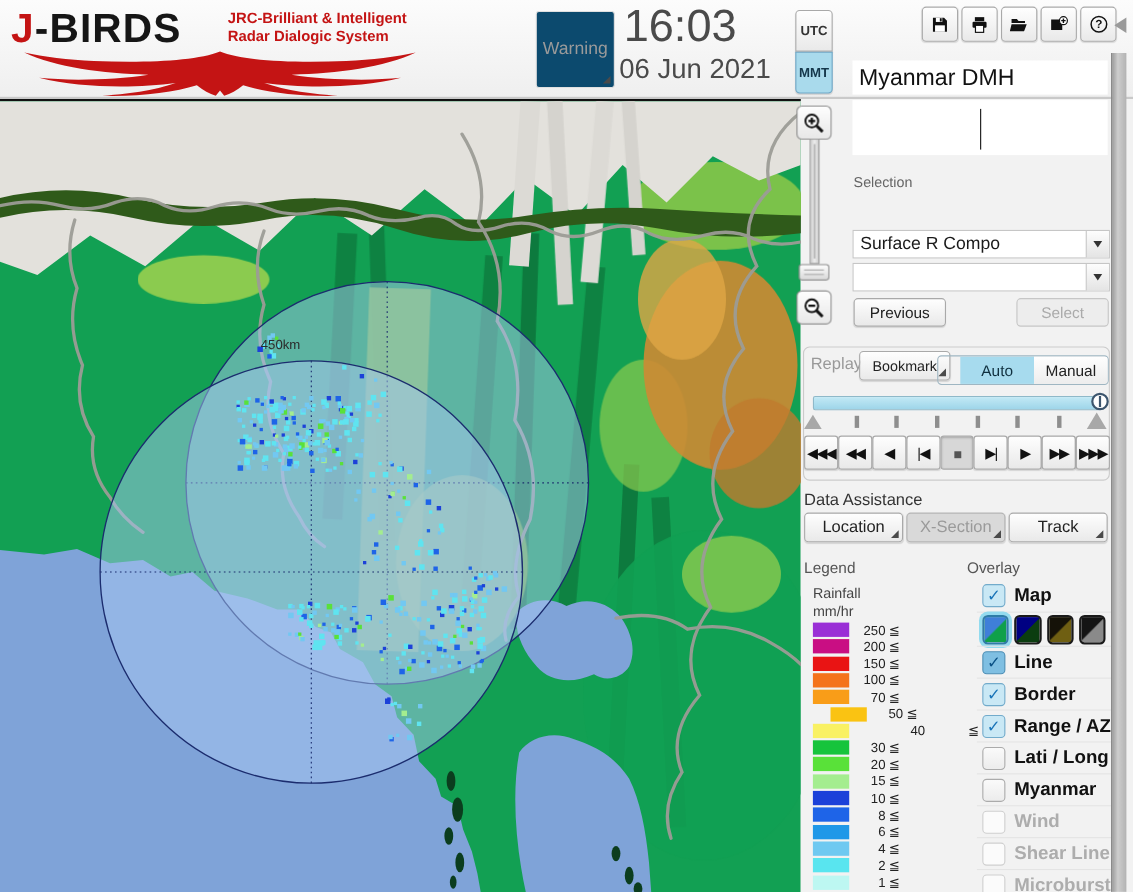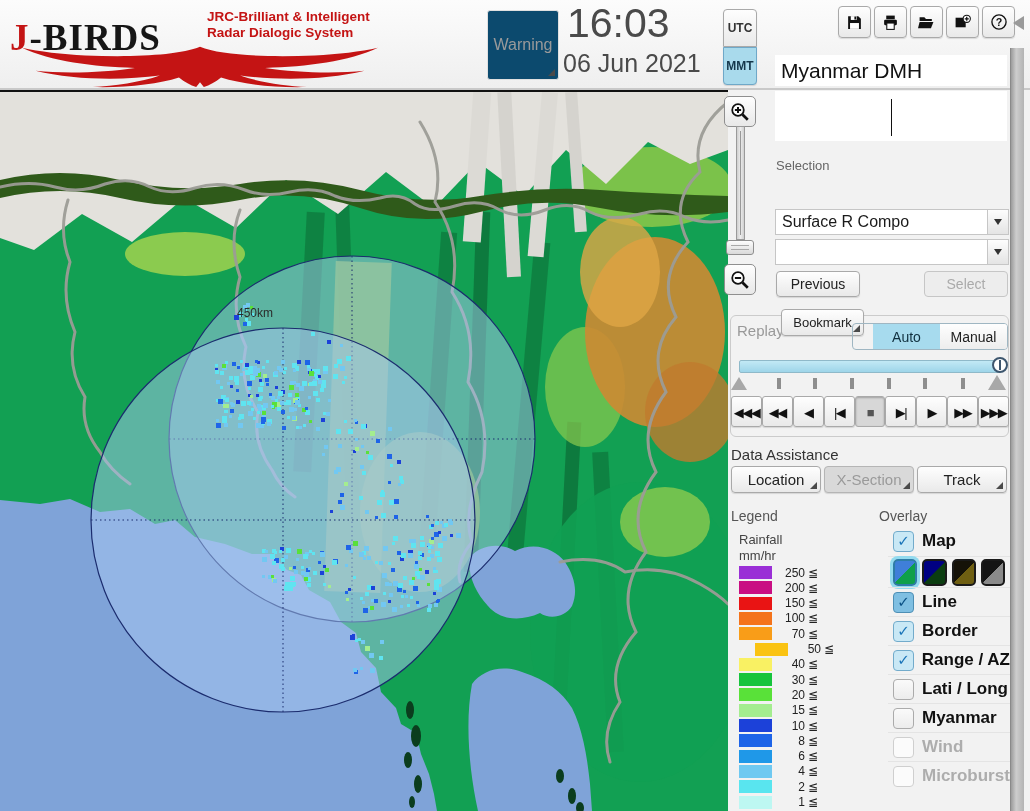--- a/index.html
+++ b/index.html
@@ -1,21 +1,21 @@
 <!DOCTYPE html>
 <html style="--sea: #7FA3D8; --land: #12A053; --highland: #E3E1DC; --range_ring: #1B2C6E; --range_fill: #A8C8F2; --border_line: #9C9C96;"><head>
 <meta charset="utf-8">
 <style>
   html,body{margin:0;padding:0;background:#DDD;}
   #root{position:relative;width:1030px;height:811px;background:#F2F2F2;overflow:hidden;
         font-family:"Liberation Sans","DejaVu Sans",sans-serif;-webkit-font-smoothing:antialiased;}
   .abs{position:absolute;}
   
   .header{left:0;top:0;width:1030px;height:88px;background:linear-gradient(#FCFCFC,#EFEFEF);border-bottom:2px solid #C9C9C9;}
-  .brand{left:10px;top:16px;font-family:Liberation Serif, serif;font-weight:bold;font-size:37px;letter-spacing:1px;white-space:nowrap;}
+  .brand{left:10px;top:5px;font-family:Liberation Sans, sans-serif;font-weight:bold;font-size:37px;letter-spacing:1px;white-space:nowrap;}
   .brand .j{color:#C41414;} .brand .rest{color:#161616;}
   .tagline{left:207px;color:#C41414;font-weight:bold;font-size:13.5px;line-height:15px;white-space:nowrap;}
   .btn{background:linear-gradient(#FEFEFE,#E9E9E9);border:1px solid #A9A9A9;border-radius:4px;
        box-shadow:0 1px 1px rgba(0,0,0,.12);display:flex;align-items:center;justify-content:center;cursor:default;box-sizing:border-box;}
   .corner::after{content:"";position:absolute;right:3px;bottom:3px;border-left:7px solid transparent;border-bottom:7px solid #4A4A4A;}
   .warning{left:487px;top:10px;width:70px;height:68px;background:#0c4a6e;border:1px solid #E0E0E0;border-radius:3px;
            color:#9A9A9A;font-size:16px;display:flex;align-items:center;justify-content:center;}
   .clock-time{left:567px;top:0px;font-size:41px;color:#4A4A4A;}
   .clock-date{left:563px;top:49px;font-size:25px;color:#4A4A4A;}
   .tzbtn{left:723px;width:34px;height:38px;font-size:12px;font-weight:bold;color:#333;}
@@ -681,21 +681,21 @@
     <div class="val"></div>
     <div class="arrow">
         <i></i>
       </div>
   </div>
   <div class="abs btn pbtn" style="left:776px;top:271px;width:84px;height:26px;">Previous</div>
   <div class="abs btn pbtn disabled" style="left:924px;top:271px;width:84px;height:26px;">Select</div>
 
   <div class="abs groupbox"></div>
   <div class="abs" style="left:737px;top:322px;font-size:15px;color:#999;">Replay</div>
-  <div class="abs btn corner" style="left:781px;top:309px;width:83px;height:27px;font-size:13px;color:#222;">Bookmark</div>
+  <div class="abs btn corner" style="left:781px;top:319px;width:83px;height:27px;font-size:13px;color:#222;">Bookmark</div>
   <div class="abs seg" style="left:852px;top:323px;padding-left:20px;">
     <div class="opt on">Auto</div>
     <div class="opt">Manual</div>
   </div>
   <div class="abs slider-track"></div>
   <div class="abs slider-handle" id="replay-handle" style="left: 992px;"></div>
   <div class="abs tri-up" style="left:731px;top:377px;"></div>
   <div id="tickrow">
       <div class="abs tick" style="left: 777px; top: 378px;"></div>
       <div class="abs tick" style="left: 813px; top: 378px;"></div>
@@ -751,21 +751,21 @@
       <div class="lrow" style="top: 61.2px;">
         <span class="lswatch" style="background: rgb(249, 157, 24);"></span>
         <span class="lval">70</span>
         <span class="lsuf">≦</span>
       </div>
       <div class="lrow" style="top: 76.5px; padding-left: 16px;">
         <span class="lswatch" style="background: rgb(250, 195, 18);"></span>
         <span class="lval">50</span>
         <span class="lsuf">≦</span>
       </div>
-      <div class="lrow" style="top: 91.8px;">
+      <div class="lrow" style="top: 91.8px; gap: 36px;">
         <span class="lswatch" style="background: rgb(249, 241, 99);"></span>
         <span class="lval">40</span>
         <span class="lsuf">≦</span>
       </div>
       <div class="lrow" style="top: 107.1px;">
         <span class="lswatch" style="background: rgb(22, 196, 60);"></span>
         <span class="lval">30</span>
         <span class="lsuf">≦</span>
       </div>
       <div class="lrow" style="top: 122.4px;">
@@ -841,18 +841,22 @@
       <div class="orow" style="height: 29px;">
         <span class="cb unchecked"></span>
         <span class="olabel">Myanmar</span>
       </div>
       <div class="orow" style="height: 29px;">
         <span class="cb disabled"></span>
         <span class="olabel dis">Wind</span>
       </div>
       <div class="orow" style="height: 29px;">
         <span class="cb disabled"></span>
+        <span class="olabel dis">Shear Line</span>
+      </div>
+      <div class="orow" style="height: 29px;">
+        <span class="cb disabled"></span>
         <span class="olabel dis">Microburst</span>
       </div>
     </div>
 
   <div class="abs scrollstrip"></div>
 </div>
 
 </body></html>

